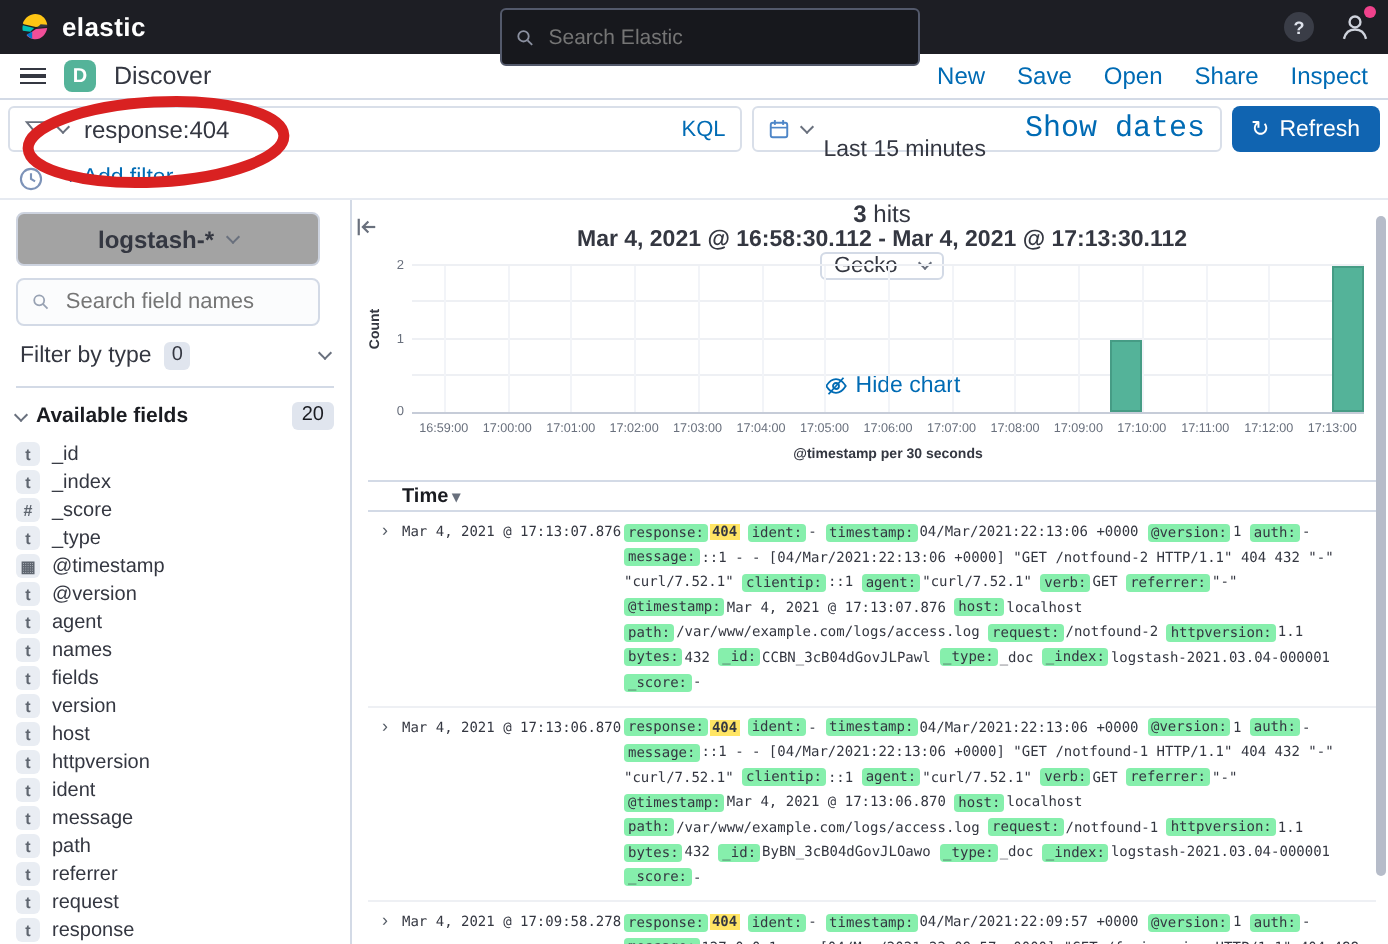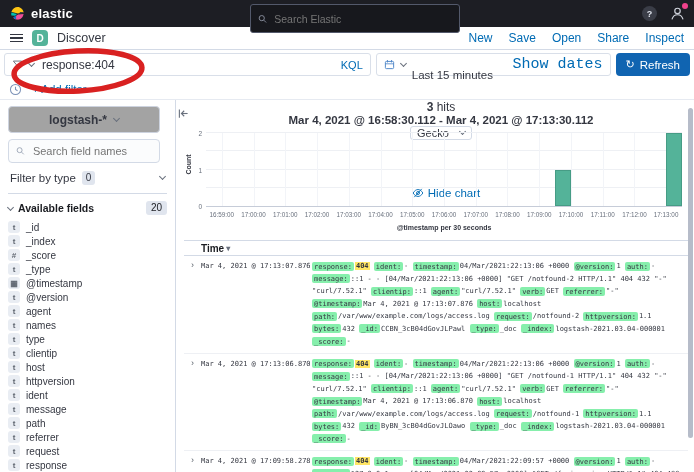--- a/index.html
+++ b/index.html
@@ -242,25 +242,25 @@
         <div class="field-item">
           <span class="ficon">t</span>
           <span>agent</span>
         </div>
         <div class="field-item">
           <span class="ficon">t</span>
           <span>names</span>
         </div>
         <div class="field-item">
           <span class="ficon">t</span>
-          <span>type</span>
-        </div>
-        <div class="field-item">
-          <span class="ficon">t</span>
-          <span>clientip</span>
+          <span>fields</span>
+        </div>
+        <div class="field-item">
+          <span class="ficon">t</span>
+          <span>version</span>
         </div>
         <div class="field-item">
           <span class="ficon">t</span>
           <span>host</span>
         </div>
         <div class="field-item">
           <span class="ficon">t</span>
           <span>httpversion</span>
         </div>
         <div class="field-item">

